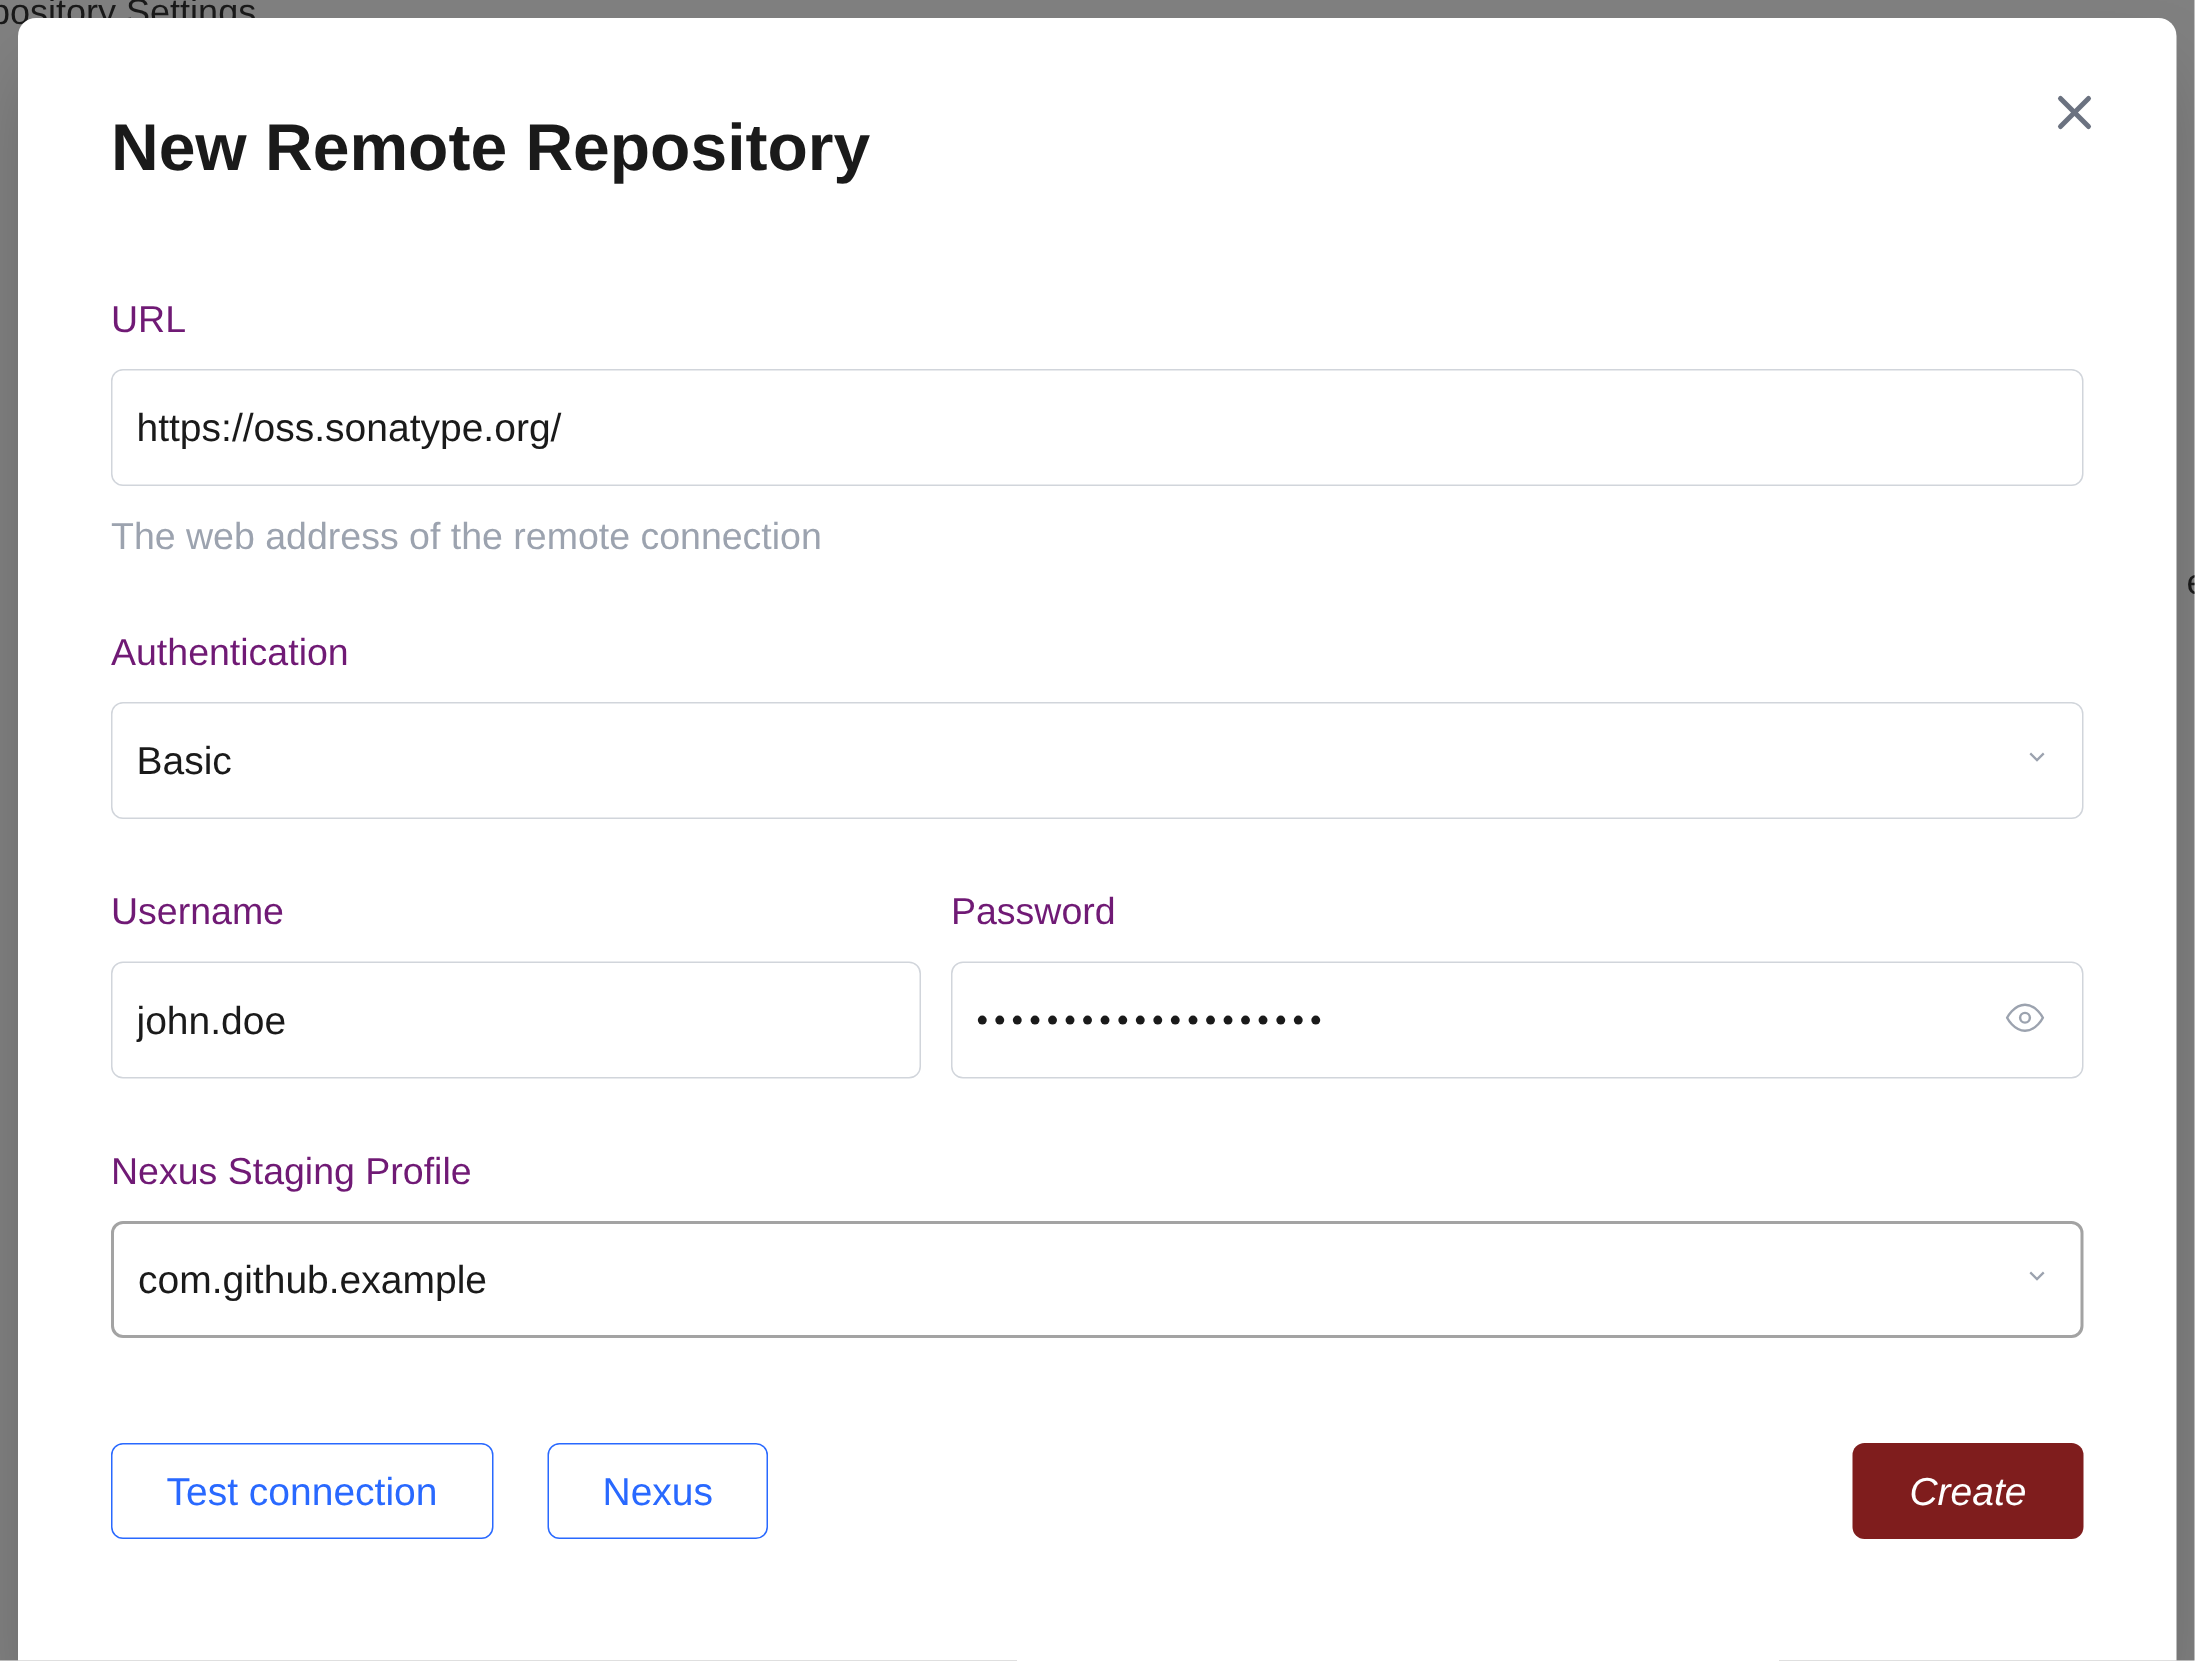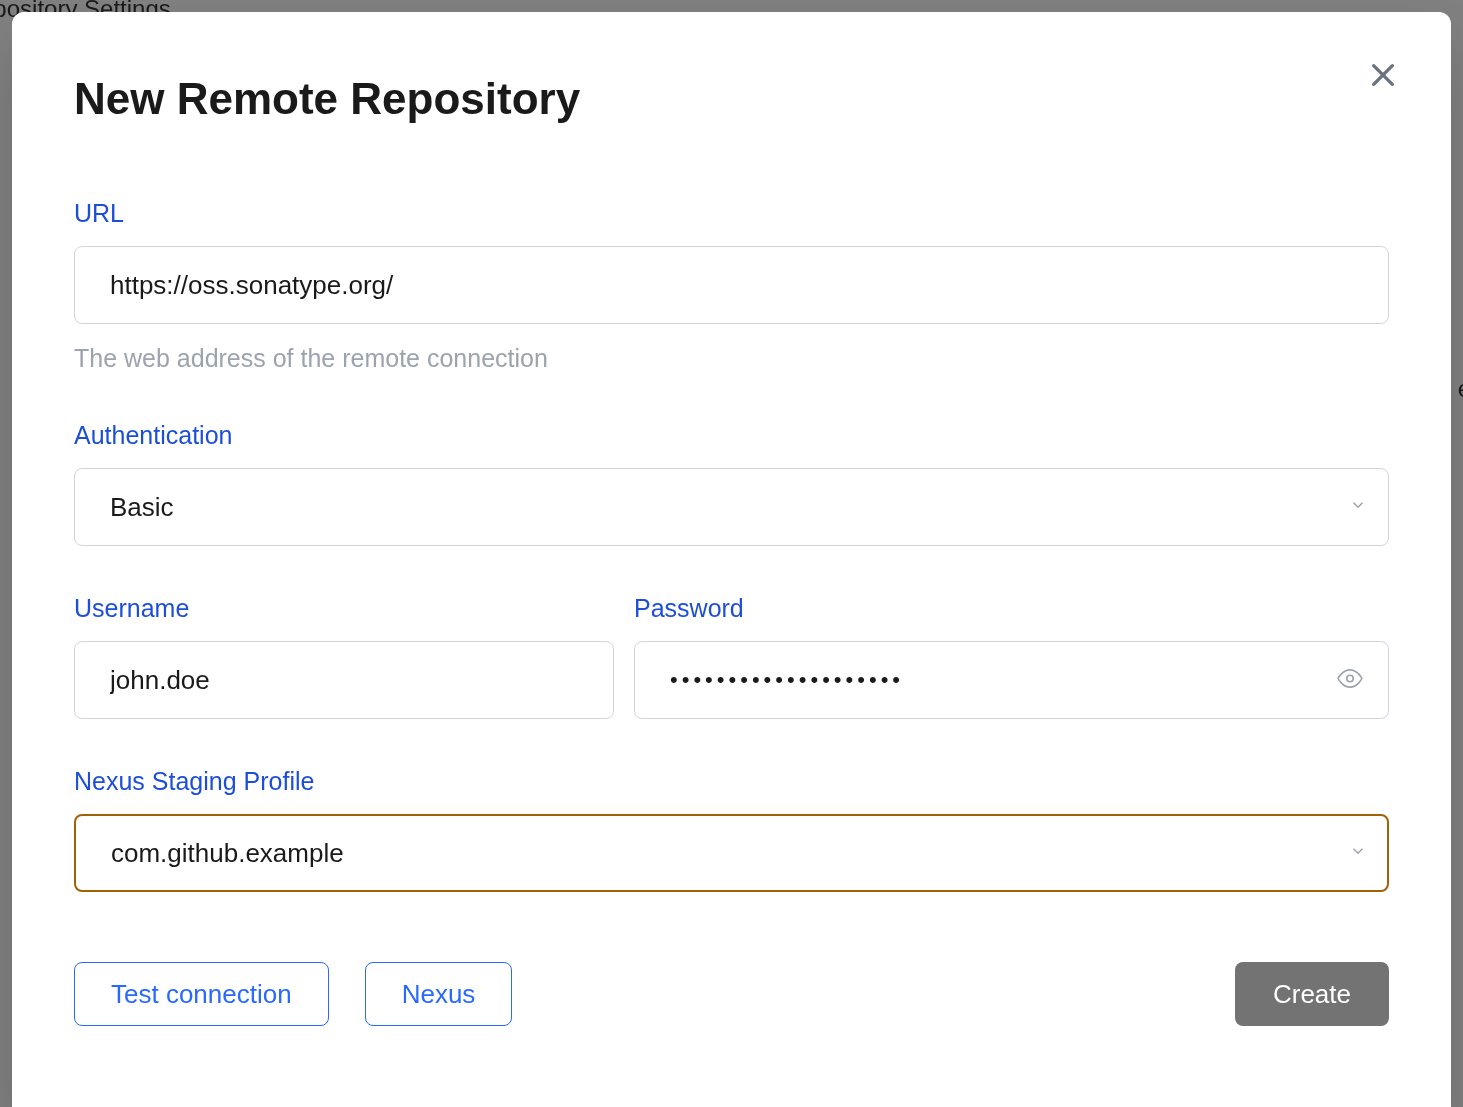--- a/index.html
+++ b/index.html
@@ -72,29 +72,29 @@
       height: 32px;
     }
     
     .form-group {
       margin-bottom: 48px;
     }
     
     .form-label {
       display: block;
       font-size: 25px;
-      color: #1d4ed8;
+      color: #701a75;
       margin-bottom: 18px;
       font-weight: 400;
     }
     
     .form-input {
       width: 100%;
       height: 78px;
-      padding: 0 35px;
+      padding: 0 16px;
       font-size: 26px;
       color: #1a1a1a;
       border: 1px solid #d1d5db;
       border-radius: 8px;
       background: #ffffff;
       font-family: inherit;
     }
     
     .help-text {
       font-size: 25px;
@@ -105,21 +105,21 @@
     .select-wrapper {
       position: relative;
     }
     
     .select-wrapper .form-input {
       cursor: pointer;
       padding-right: 50px;
     }
     
     .select-wrapper.focused .form-input {
-      border: 2px solid #a16207;
+      border: 2px solid #a3a3a3;
     }
     
     .chevron {
       position: absolute;
       right: 22px;
       top: 50%;
       transform: translateY(-50%);
       pointer-events: none;
       color: #9ca3af;
     }
@@ -189,24 +189,25 @@
       font-family: inherit;
     }
     
     .btn-outline {
       background: #ffffff;
       color: #2969ff;
       border: 1px solid #2969ff;
     }
     
     .btn-primary {
-      background: #737373;
+      background: #7f1d1d;
       color: #ffffff;
       margin-left: auto;
       padding: 0 38px;
+      font-style: italic;
     }
   </style>
 </head>
 <body>
 
 <div class="backdrop-text-top">epository Settings</div>
 <div class="backdrop-text-right">e</div>
 
 <div class="modal">
 

